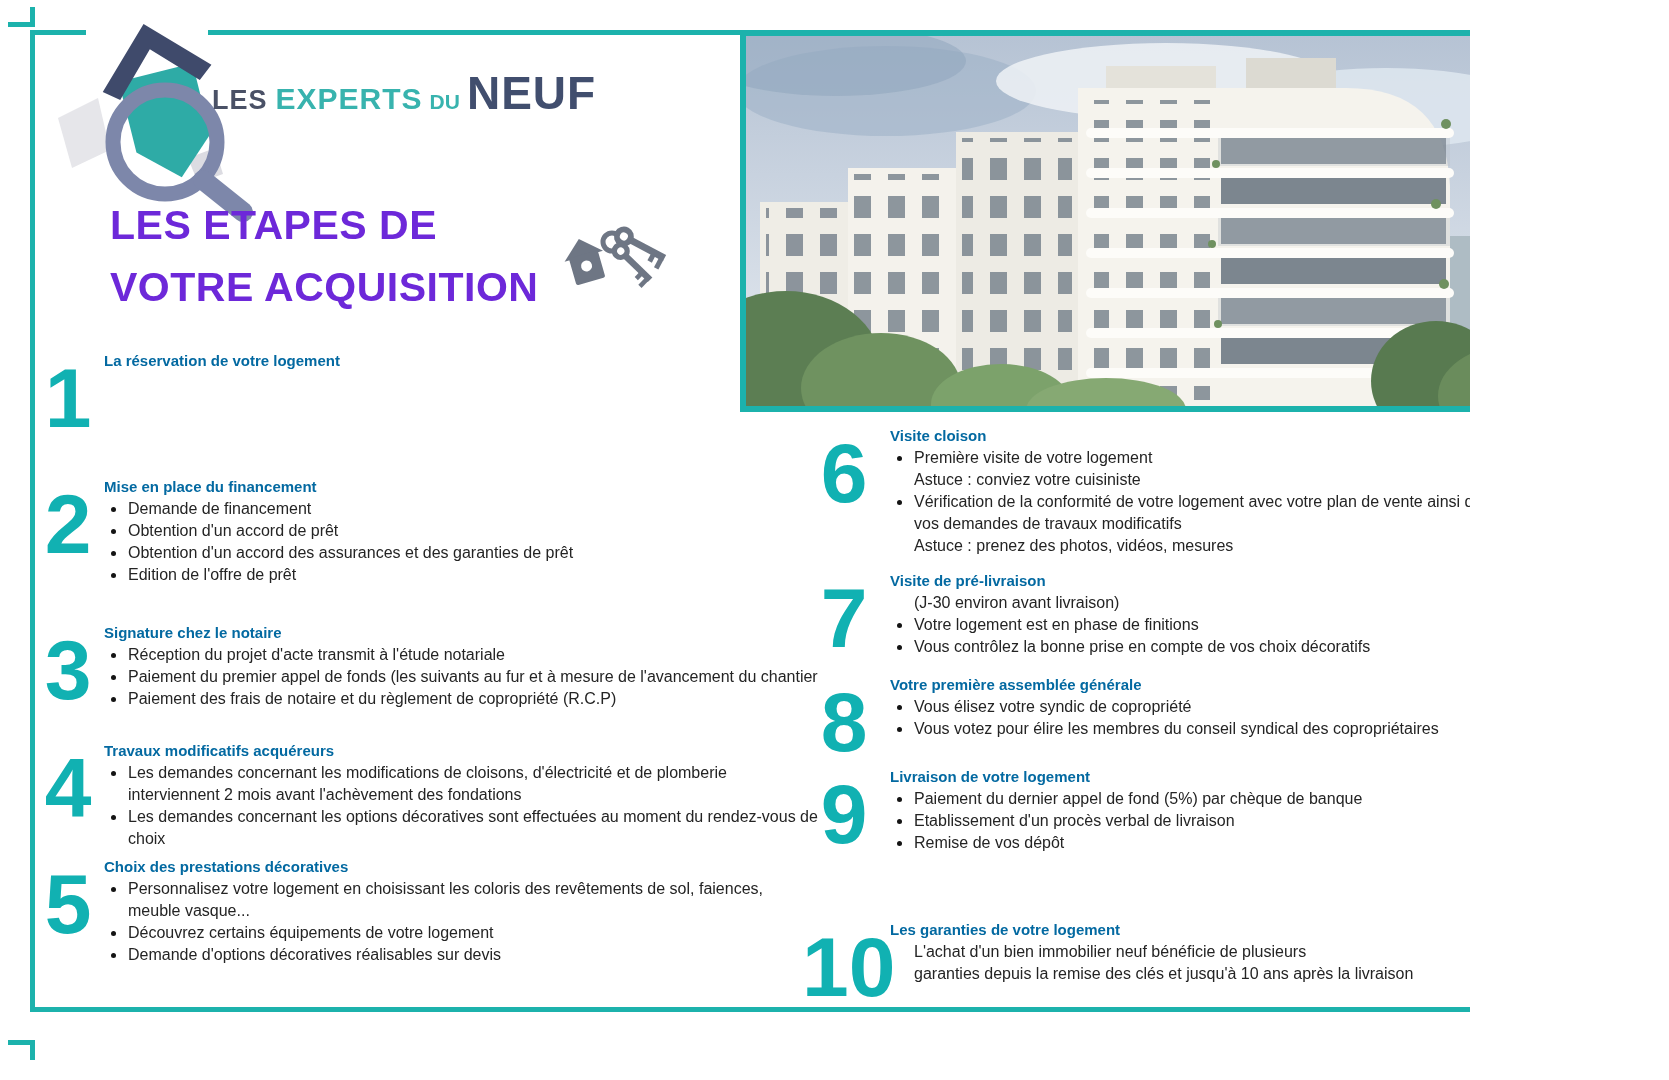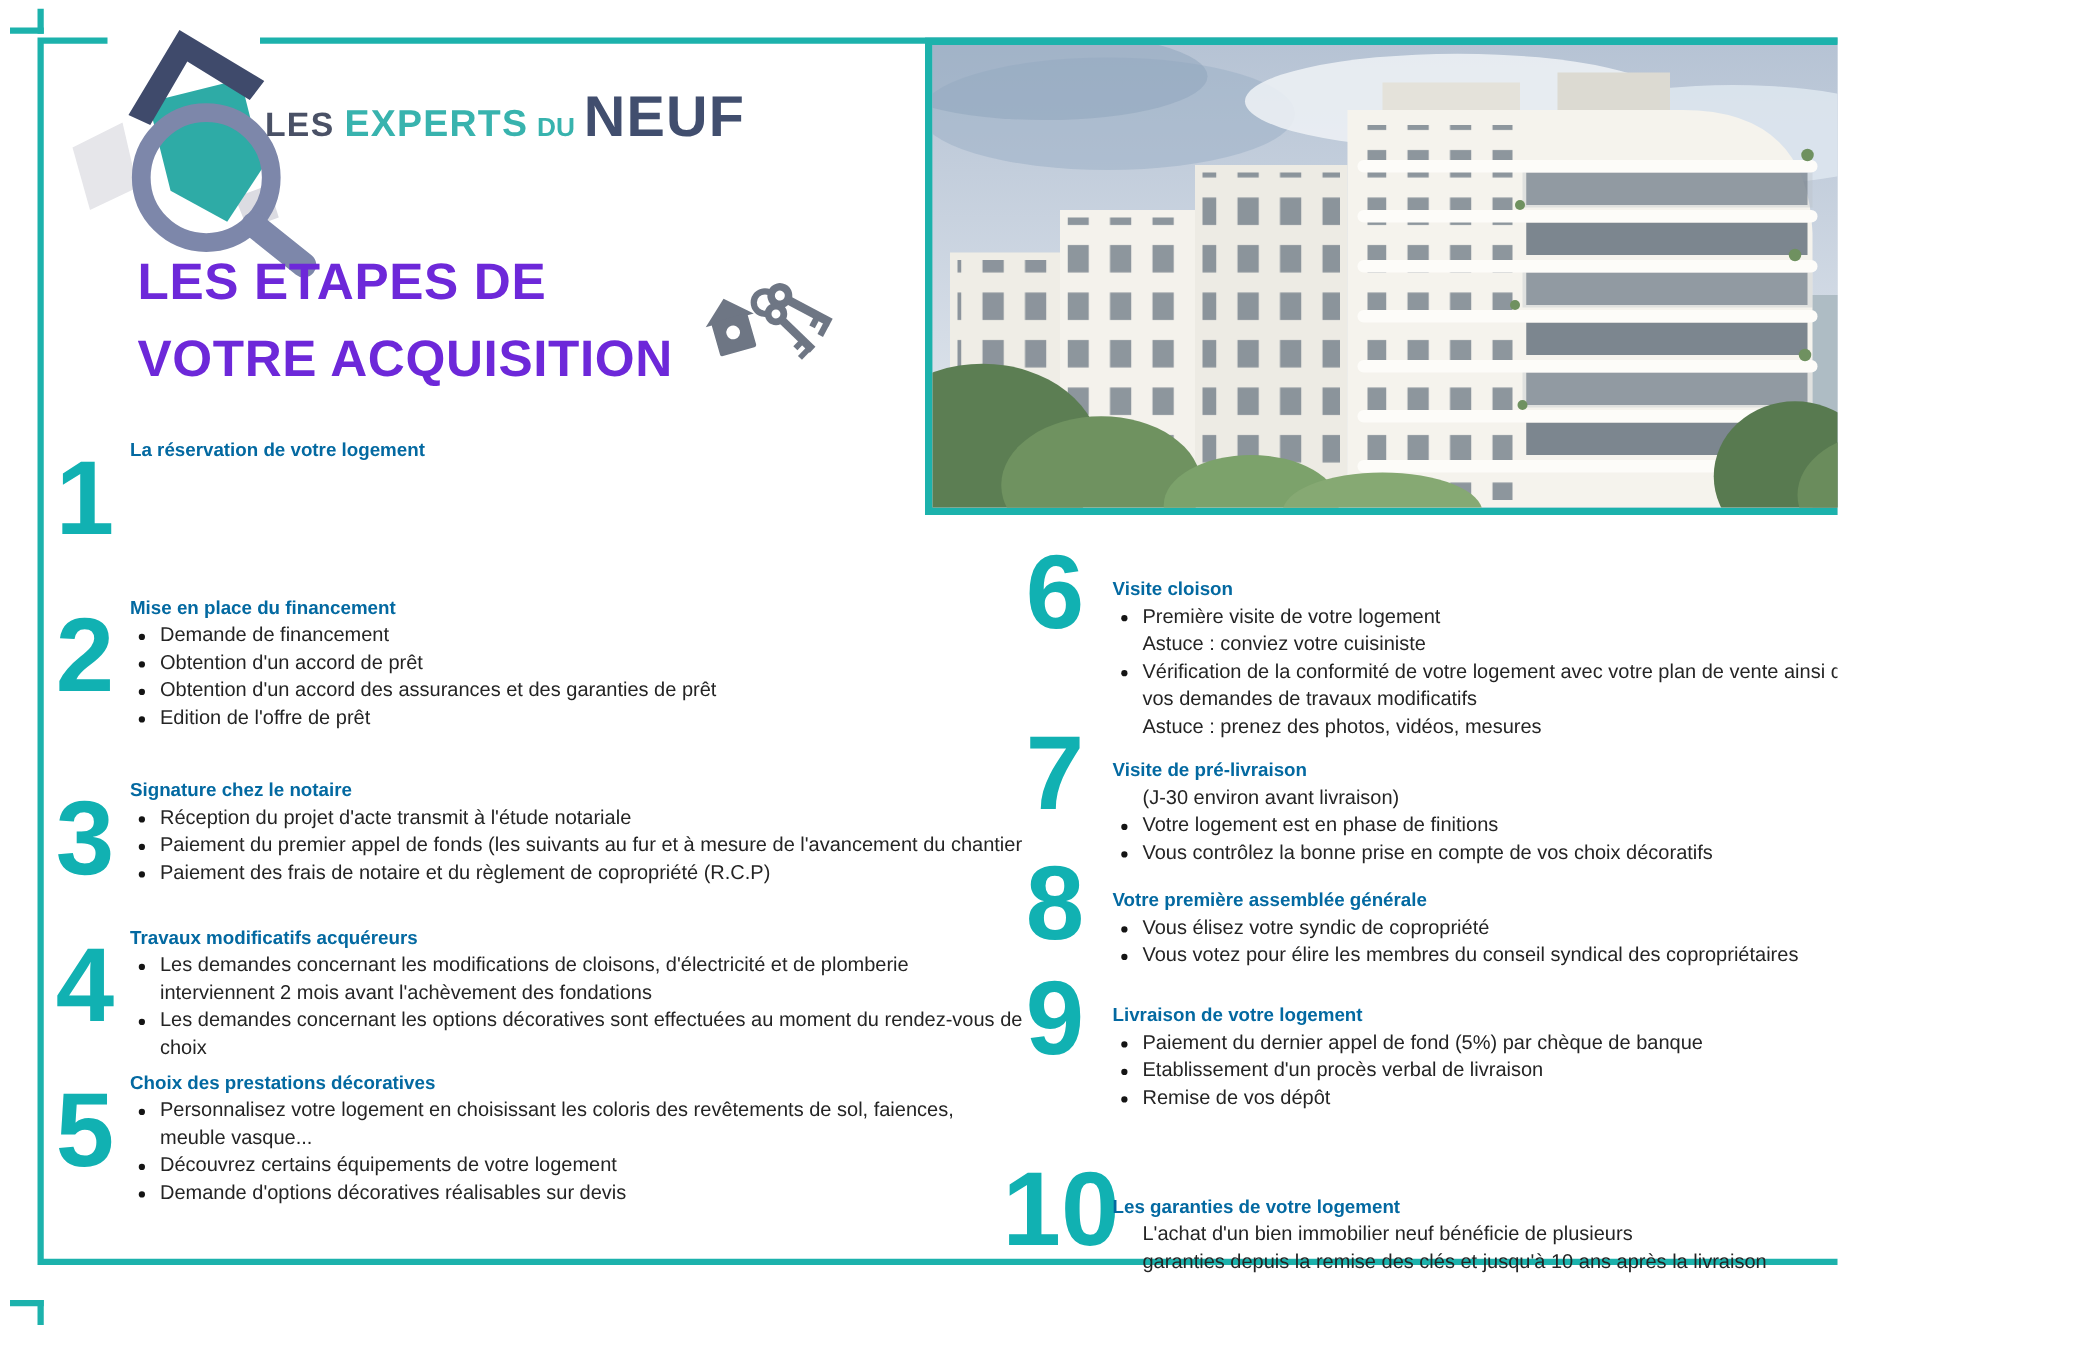--- a/index.html
+++ b/index.html
@@ -41,21 +41,21 @@
          border:6px solid var(--teal);box-sizing:border-box;background:#c9d3df;}
   .photo svg{display:block;width:100%;height:100%;}
 
   
   .step{position:absolute;display:flex;z-index:3;}
   .num{flex:none;width:64px;margin-right:4px;text-align:center;font-size:84px;font-weight:700;
        color:#11b1b2;line-height:1;margin-top:4px;white-space:nowrap;}
   .step.right .num{width:84px;}
   .content{min-width:0;}
   .step.left  .content{width:714px;}
-  .step.right .content{width:648px;margin-top:36px;}
+  .step.right .content{width:648px;}
   .heading{font-size:15px;font-weight:700;color:#0369a1;margin:0 0 3px 0;}
   ul.items{list-style:none;margin:0;padding:0;}
   ul.items li{position:relative;padding-left:24px;font-size:16px;line-height:1.38;color:#242424;}
   ul.items li.b::before{content:"";position:absolute;left:7px;top:9px;width:5px;height:5px;
                         border-radius:50%;background:#141414;}
   
   .p1{top:352px;left:36px;} .p2{top:478px;left:36px;} .p3{top:624px;left:36px;}
   .p4{top:742px;left:36px;} .p5{top:858px;left:36px;}
   .p6{top:427px;left:802px;} .p7{top:572px;left:802px;} .p8{top:676px;left:802px;}
   .p9{top:768px;left:802px;} .p10{top:921px;left:802px;}

